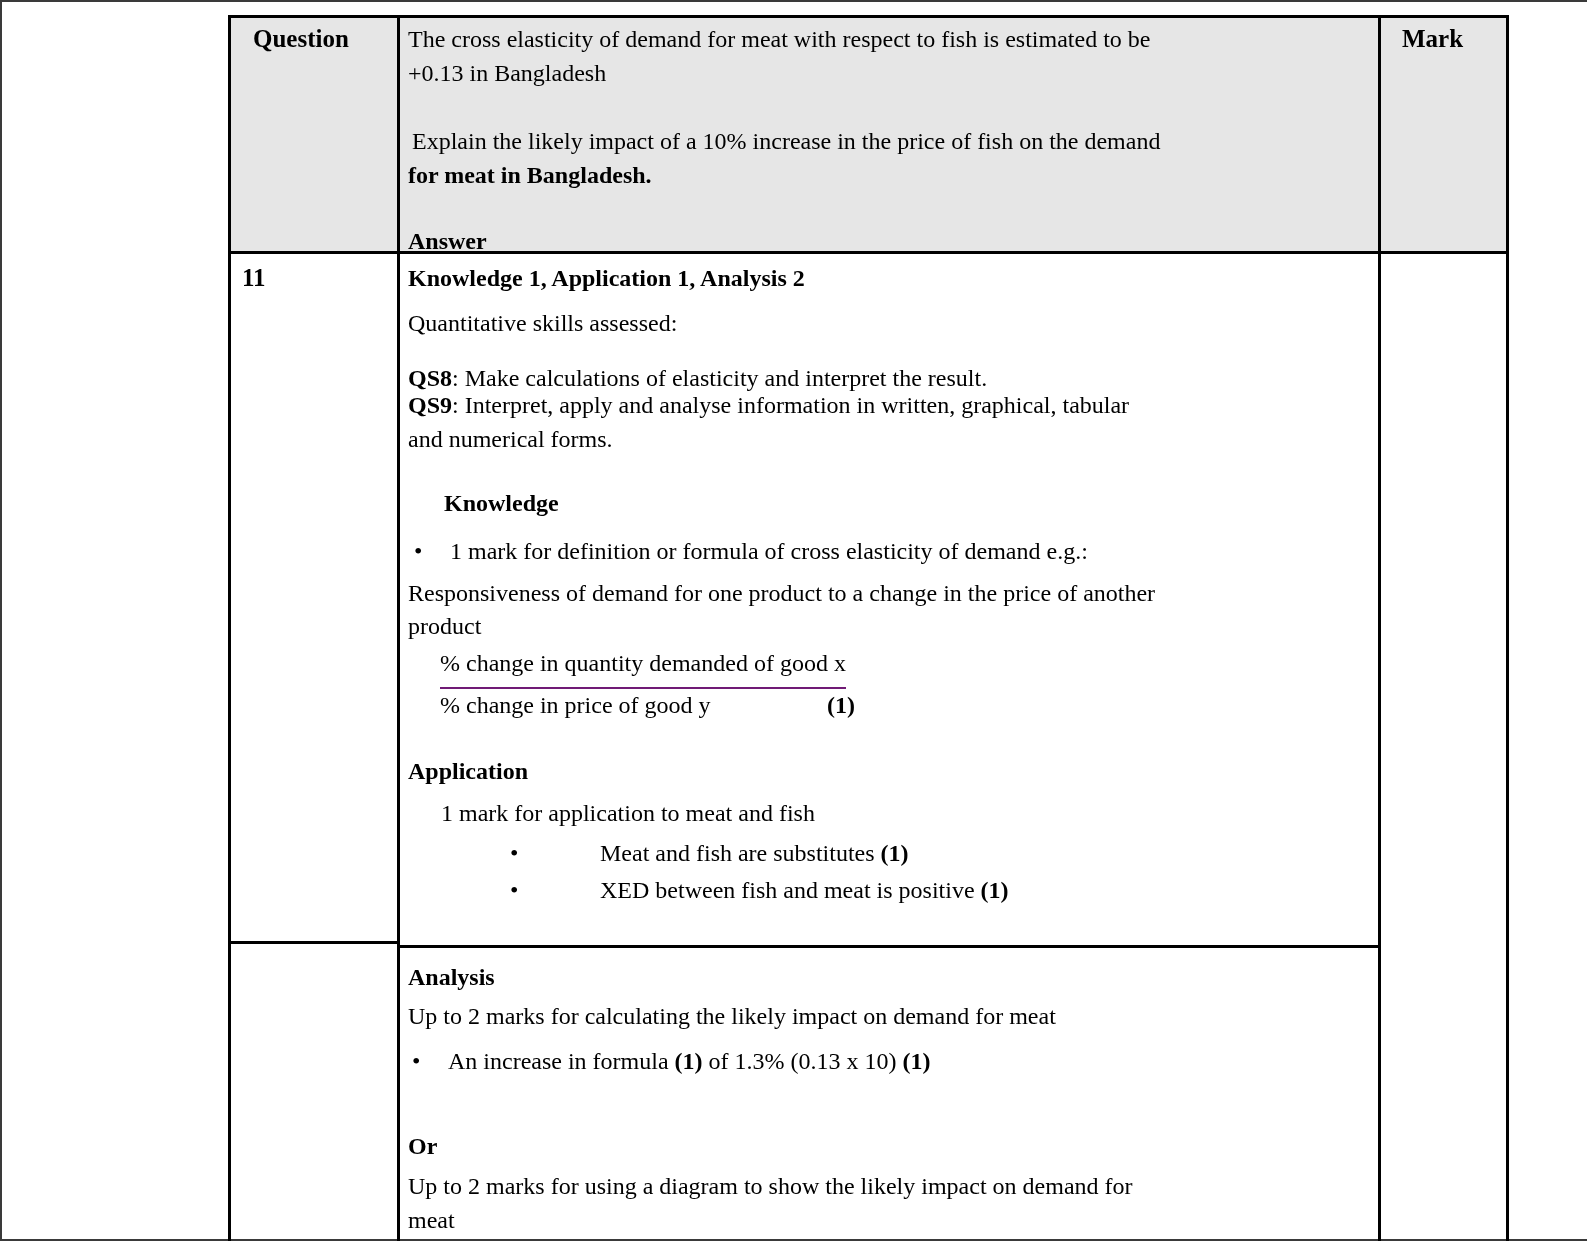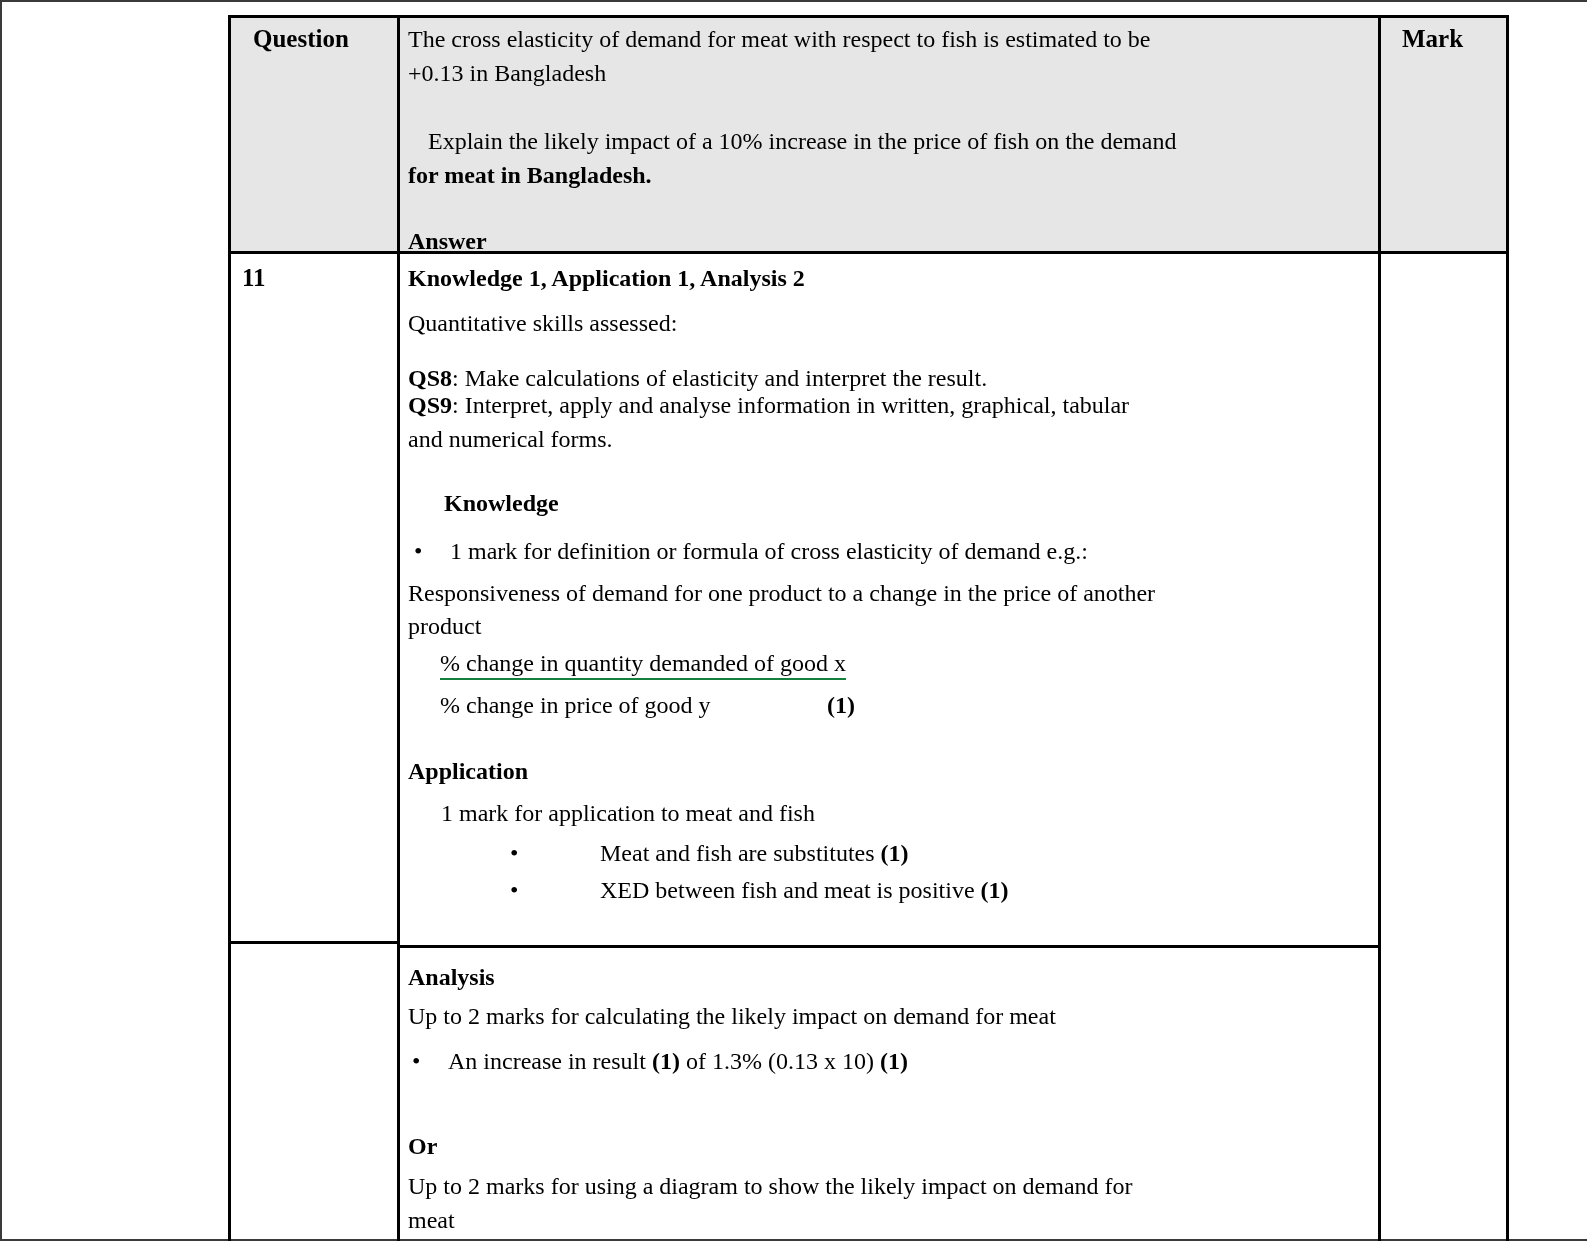--- a/index.html
+++ b/index.html
@@ -10,21 +10,21 @@
     font-family:"Liberation Serif", serif;
     color:#000;
     overflow:hidden;
   }
   .edge{position:absolute;background:#3a3a3a;}
   .bline{position:absolute;background:#000000;}
   .bg{position:absolute;background:#e6e6e6;}
   .t{position:absolute;white-space:nowrap;font-size:24px;line-height:30px;color:#000;}
   .b{font-weight:bold;}
   .hdr{font-size:25px;font-weight:bold;margin-left:11px;}
-  .underl{display:inline-block;border-bottom:2px solid #15803d;padding-bottom:0;}
+  .underl{display:inline-block;border-bottom:2px solid #701a75;padding-bottom:9px;}
 </style>
 </head>
 <body>
 
 <div class="edge" style="left:0;top:0;width:1587px;height:2px;"></div>
 <div class="edge" style="left:0;top:0;width:2px;height:1241px;"></div>
 <div class="edge" style="left:0;top:1239px;width:1587px;height:2px;"></div>
 
 <div class="bg" style="left:228px;top:15px;width:1281px;height:238px;"></div>
 
@@ -34,21 +34,21 @@
 <div class="bline" style="left:397px;top:945px;width:984px;height:3px;"></div>
 <div class="bline" style="left:228px;top:15px;width:3px;height:1226px;"></div>
 <div class="bline" style="left:397px;top:15px;width:3px;height:1226px;"></div>
 <div class="bline" style="left:1378px;top:15px;width:3px;height:1226px;"></div>
 <div class="bline" style="left:1506px;top:15px;width:3px;height:1226px;"></div>
 
 <div class="t hdr" style="left:242px;top:24px;">Question</div>
 <div class="t hdr" style="left:1391px;top:24px;">Mark</div>
 <div class="t" style="left:408px;top:24px;">The cross elasticity of demand for meat with respect to fish is estimated to be</div>
 <div class="t" style="left:408px;top:58px;">+0.13 in Bangladesh</div>
-<div class="t" style="left:428px;top:126px;">Explain the likely impact of a 10% increase in the price of fish on the demand</div>
+<div class="t" style="left:412px;top:126px;">Explain the likely impact of a 10% increase in the price of fish on the demand</div>
 <div class="t" style="left:408px;top:160px;font-weight:bold;">for meat in Bangladesh.</div>
 <div class="t b" style="left:408px;top:226px;">Answer</div>
 
 <div class="t b" style="left:242px;top:263px;font-size:25px;">11</div>
 
 <div class="t b" style="left:408px;top:263px;">Knowledge 1, Application 1, Analysis 2</div>
 <div class="t" style="left:408px;top:308px;">Quantitative skills assessed:</div>
 
 <div class="t" style="left:408px;top:363px;">
   <span class="b">QS8</span><span>: Make calculations of elasticity and interpret the result.</span>
@@ -77,17 +77,17 @@
 </div>
 <div class="t" style="left:510px;top:875px;">•</div>
 <div class="t" style="left:600px;top:875px;">
   <span>XED between fish and meat is positive </span><span class="b">(1)</span>
 </div>
 
 <div class="t b" style="left:408px;top:962px;">Analysis</div>
 <div class="t" style="left:408px;top:1001px;">Up to 2 marks for calculating the likely impact on demand for meat</div>
 <div class="t" style="left:412px;top:1046px;">•</div>
 <div class="t" style="left:448px;top:1046px;">
-  <span>An increase in result </span><span class="b">(1)</span><span> of 1.3% (0.13 x 10) </span><span class="b">(1)</span>
+  <span>An increase in formula </span><span class="b">(1)</span><span> of 1.3% (0.13 x 10) </span><span class="b">(1)</span>
 </div>
 <div class="t b" style="left:408px;top:1131px;">Or</div>
 <div class="t" style="left:408px;top:1171px;">Up to 2 marks for using a diagram to show the likely impact on demand for</div>
 <div class="t" style="left:408px;top:1205px;text-align:center;">meat</div>
 
 </body></html>

